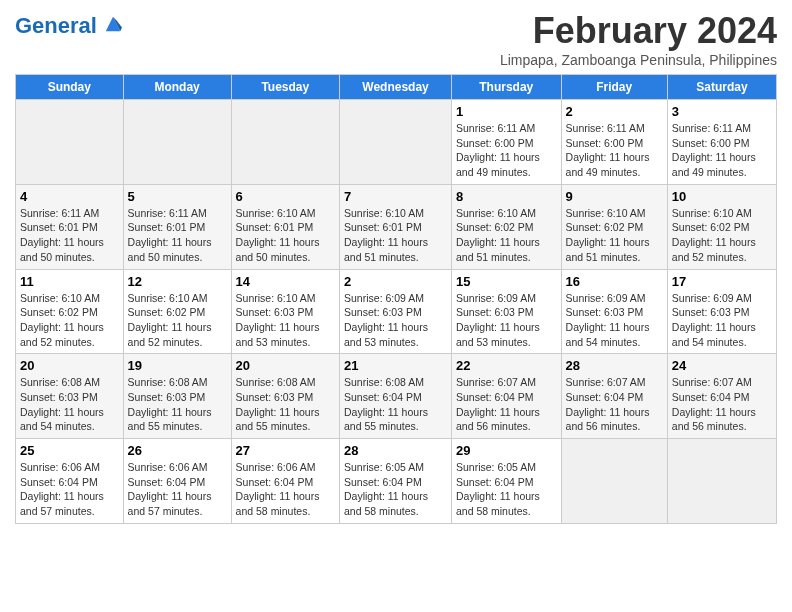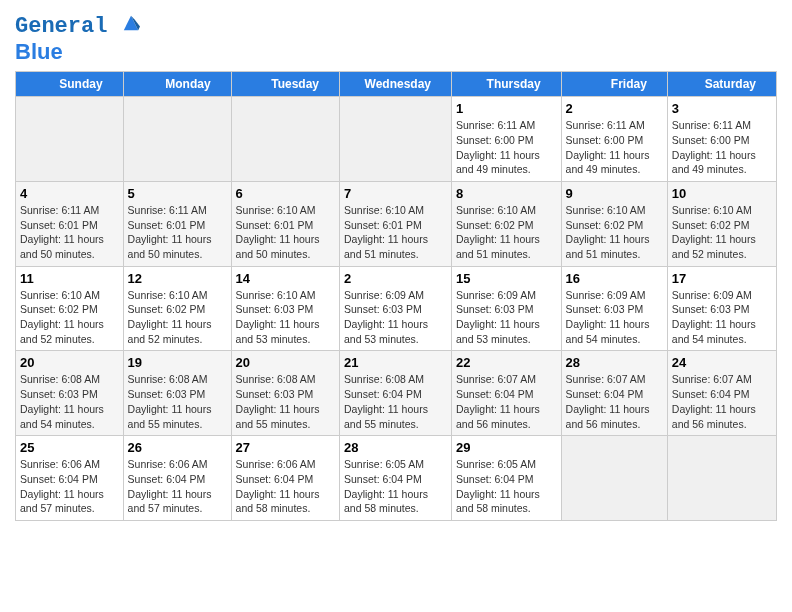--- a/index.html
+++ b/index.html
@@ -19,21 +19,20 @@
     .logo {
       display: flex;
       align-items: center;
       margin-top: 4px;
     }
     .logo-text {
       font-size: 22px;
       font-weight: bold;
       color: #333;
       line-height: 1.1;
-      font-family: Liberation Mono, monospace;
     }
     .logo-blue { color: #1a6bb5; }
     .logo-icon {
       width: 18px;
       height: 18px;
       margin-left: 1px;
     }
     .title-area {
       text-align: right;
     }
@@ -47,21 +46,21 @@
       color: #555;
     }
     table {
       width: 100%;
       border-collapse: collapse;
       font-size: 11px;
     }
     thead tr th {
       background-color: #2a7de1;
       color: #fff;
-      text-align: right;
+      text-align: center;
       padding: 5px 20px;
       font-size: 12px;
       font-weight: bold;
       border: 1px solid #ccc;
     }
     tbody tr td {
       border: 1px solid #ccc;
       vertical-align: top;
       padding: 4px 4px;
       width: 113px;
@@ -97,24 +96,25 @@
     <div>
       <div style="display:flex;align-items:center;">
         <span class="logo-text">
           <span class="logo-blue">General</span>
           <svg class="logo-icon" viewBox="0 0 20 20">
             <polygon points="2,18 10,2 18,18" fill="#2a7de1"></polygon>
             <polygon points="10,2 18,18 20,14 14,6" fill="#1a5fa0"></polygon>
           </svg>
         </span>
       </div>
-      <div style="display:flex;align-items:center;">
-        <span style="font-size:22px;font-weight:bold;color:#2a7de1;">Blue</span>
-      </div>
     </div>
+  </div>
+  <div class="title-area">
+    <div class="month-title">February 2024</div>
+    <div class="location-title">Limpapa, Zamboanga Peninsula, Philippines</div>
   </div>
 </div>
 
 <table>
   <thead>
     <tr id="thead-row">
         <th>Sunday</th>
         <th>Monday</th>
         <th>Tuesday</th>
         <th>Wednesday</th>

